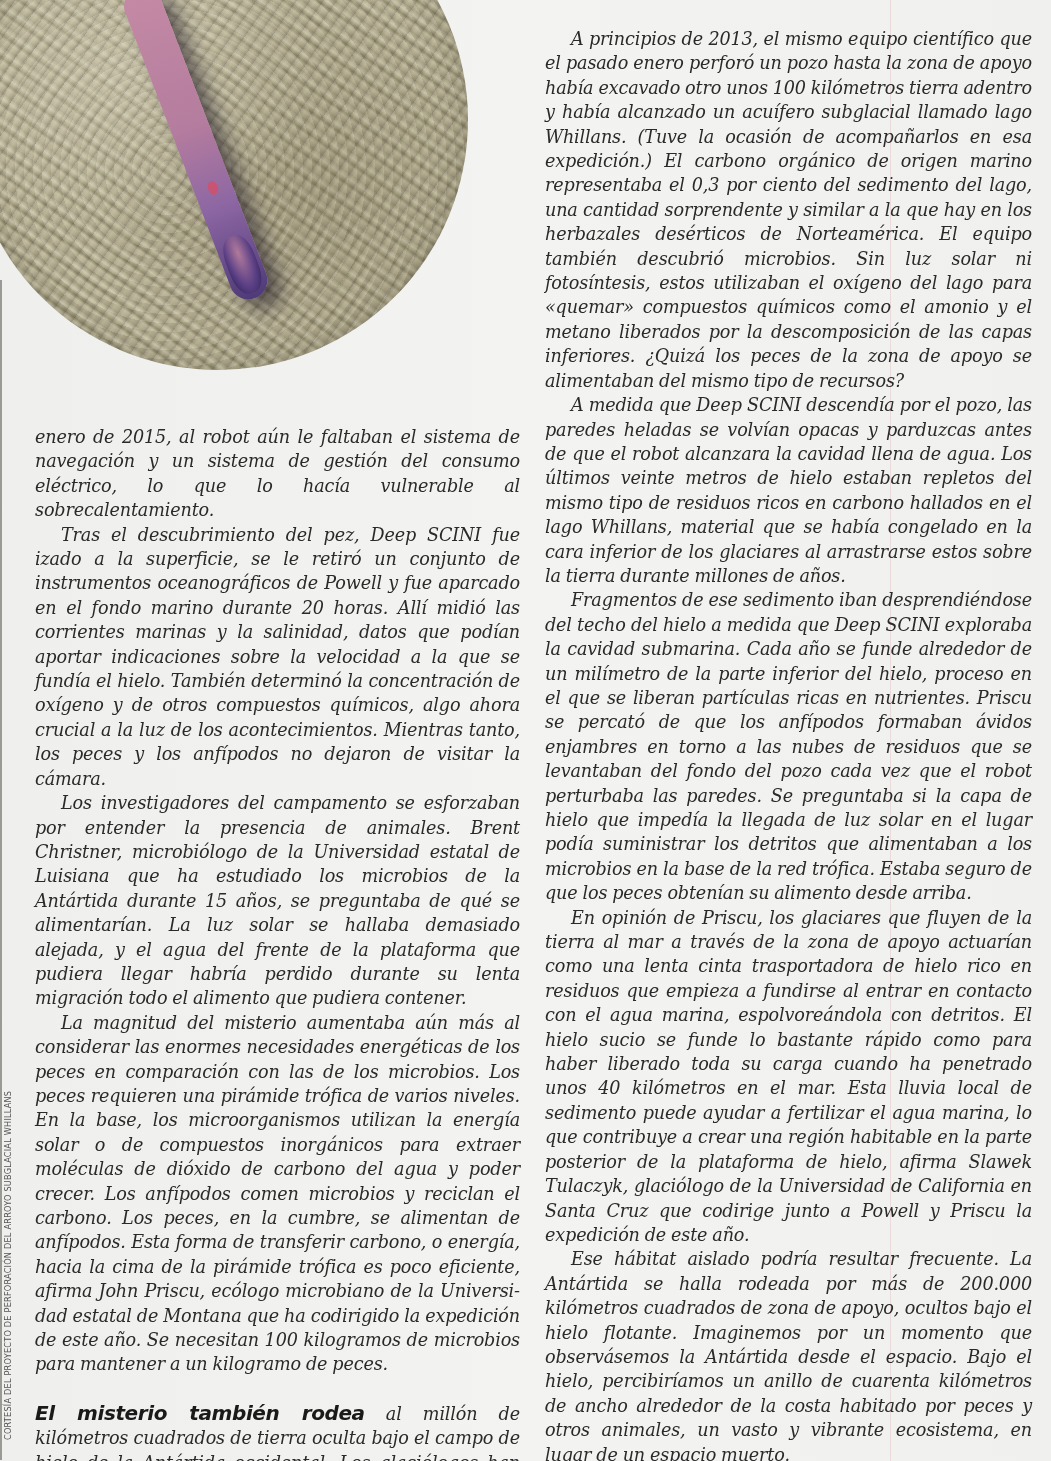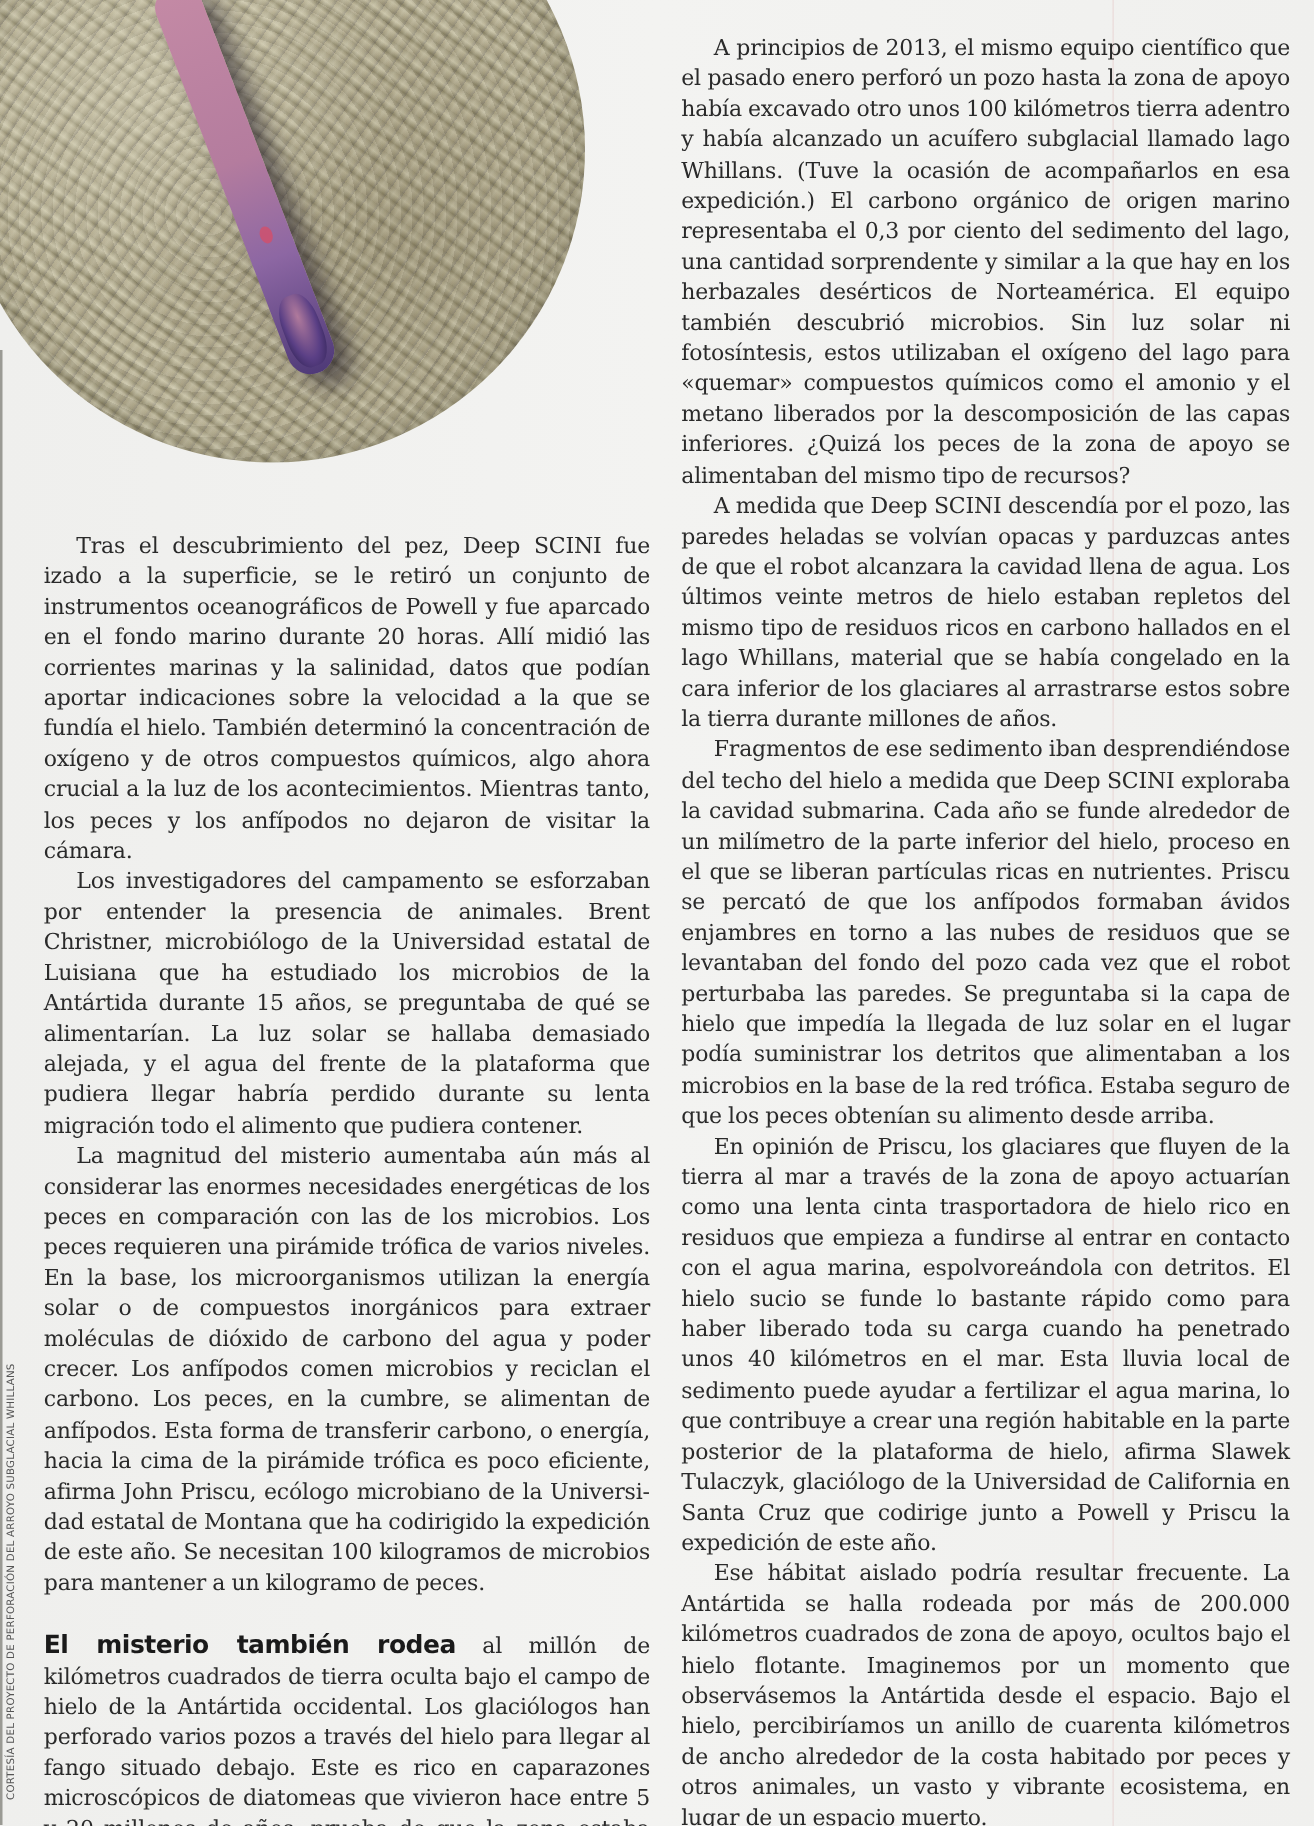--- a/index.html
+++ b/index.html
@@ -98,20 +98,21 @@
       width: 485px;
     }
     .col-right {
       left: 545px;
       top: 27px;
       width: 487px;
     }
     .column p {
       margin: 0;
       text-indent: 26px;
+      font-style: italic;
     }
     .column p.no-indent {
       text-indent: 0;
     }
     .column p.section-start {
       margin-top: 24px;
       text-indent: 0;
     }
     .lead-in {
       font-family: "DejaVu Sans", "Liberation Sans", sans-serif;
@@ -155,20 +156,21 @@
     <div class="photo-texture"></div>
     <div class="fish-body">
       <div class="fish-spot"></div>
       <div class="fish-head"></div>
     </div>
   </div>
 
   <div class="credit">CORTESÍA DEL PROYECTO DE PERFORACIÓN DEL ARROYO SUBGLACIAL WHILLANS</div>
 
   <div class="column col-left">
+    <p class="no-indent">enero de 2015, al robot aún le faltaban el sistema de navegación y un sistema de gestión del consumo eléctrico, lo que lo hacía vulnerable al sobrecalentamiento.</p>
     <p>Tras el descubrimiento del pez, Deep SCINI fue izado a la superficie, se le retiró un conjunto de instrumentos oceanográ­ficos de Powell y fue aparcado en el fondo marino durante 20 horas. Allí midió las corrientes marinas y la salinidad, datos que podían aportar indicaciones sobre la velocidad a la que se fundía el hielo. También determinó la concentración de oxígeno y de otros compuestos químicos, algo ahora crucial a la luz de los acontecimientos. Mientras tanto, los peces y los anfípodos no dejaron de visitar la cámara.</p>
     <p>Los investigadores del campamento se esforzaban por enten­der la presencia de animales. Brent Christner, microbiólogo de la Universidad estatal de Luisiana que ha estudiado los microbios de la Antártida durante 15 años, se preguntaba de qué se alimen­tarían. La luz solar se hallaba demasiado alejada, y el agua del frente de la plataforma que pudiera llegar habría perdido du­rante su lenta migración todo el alimento que pudiera contener.</p>
     <p>La magnitud del misterio aumentaba aún más al considerar las enormes necesidades energéticas de los peces en compara­ción con las de los microbios. Los peces requieren una pirámide trófica de varios niveles. En la base, los microorganismos utili­zan la energía solar o de compuestos inorgánicos para extraer moléculas de dióxido de carbono del agua y poder crecer. Los anfípodos comen microbios y reciclan el carbono. Los peces, en la cumbre, se alimentan de anfípodos. Esta forma de transferir carbono, o energía, hacia la cima de la pirámide trófica es poco eficiente, afirma John Priscu, ecólogo microbiano de la Universi­dad estatal de Montana que ha codirigido la expedición de este año. Se necesitan 100 kilogramos de microbios para mantener a un kilogramo de peces.</p>
     <p class="section-start"><span class="lead-in">El misterio también rodea</span><span> al millón de kilómetros cua­drados de tierra oculta bajo el campo de hielo de la Antártida occidental. Los glaciólogos han perforado varios pozos a través del hielo para llegar al fango situado debajo. Este es rico en ca­parazones microscópicos de diatomeas que vivieron hace entre 5 y 20 millones de años, prueba de que la zona estaba cubierta por un mar poco profundo en períodos más cálidos. La carto­grafía sísmica muestra capas de sedimentos antiguos de varios centenares de metros de grosor, formados por miles de millones de toneladas de organismos marinos en descomposición tras haber muerto y depositarse en el lecho marino.</span></p>
   </div>
 
   <div class="column col-right">
     <p>A principios de 2013, el mismo equipo científico que el pasado enero perforó un pozo hasta la zona de apoyo había excavado otro unos 100 kilómetros tierra adentro y había alcanzado un acuífero subglacial llamado lago Whillans. (Tuve la ocasión de acompañarlos en esa expedición.) El carbono orgánico de ori­gen marino representaba el 0,3 por ciento del sedimento del lago, una cantidad sorprendente y similar a la que hay en los herbazales desérticos de Norteamérica. El equipo también des­cubrió microbios. Sin luz solar ni fotosíntesis, estos utilizaban el oxígeno del lago para «quemar» compuestos químicos como el amonio y el metano liberados por la descomposición de las capas inferiores. ¿Quizá los peces de la zona de apoyo se alimentaban del mismo tipo de recursos?</p>
     <p>A medida que Deep SCINI descendía por el pozo, las paredes heladas se volvían opacas y parduzcas antes de que el robot alcan­zara la cavidad llena de agua. Los últimos veinte metros de hielo estaban repletos del mismo tipo de residuos ricos en carbono hallados en el lago Whillans, material que se había congelado en la cara inferior de los glaciares al arrastrarse estos sobre la tierra durante millones de años.</p>
     <p>Fragmentos de ese sedimento iban desprendiéndose del te­cho del hielo a medida que Deep SCINI exploraba la cavidad submarina. Cada año se funde alrededor de un milímetro de la parte inferior del hielo, proceso en el que se liberan partícu­las ricas en nutrientes. Priscu se percató de que los anfípodos formaban ávidos enjambres en torno a las nubes de residuos que se levantaban del fondo del pozo cada vez que el robot perturbaba las paredes. Se preguntaba si la capa de hielo que impedía la llegada de luz solar en el lugar podía suministrar los detritos que alimentaban a los microbios en la base de la red trófica. Estaba seguro de que los peces obtenían su alimento desde arriba.</p>

